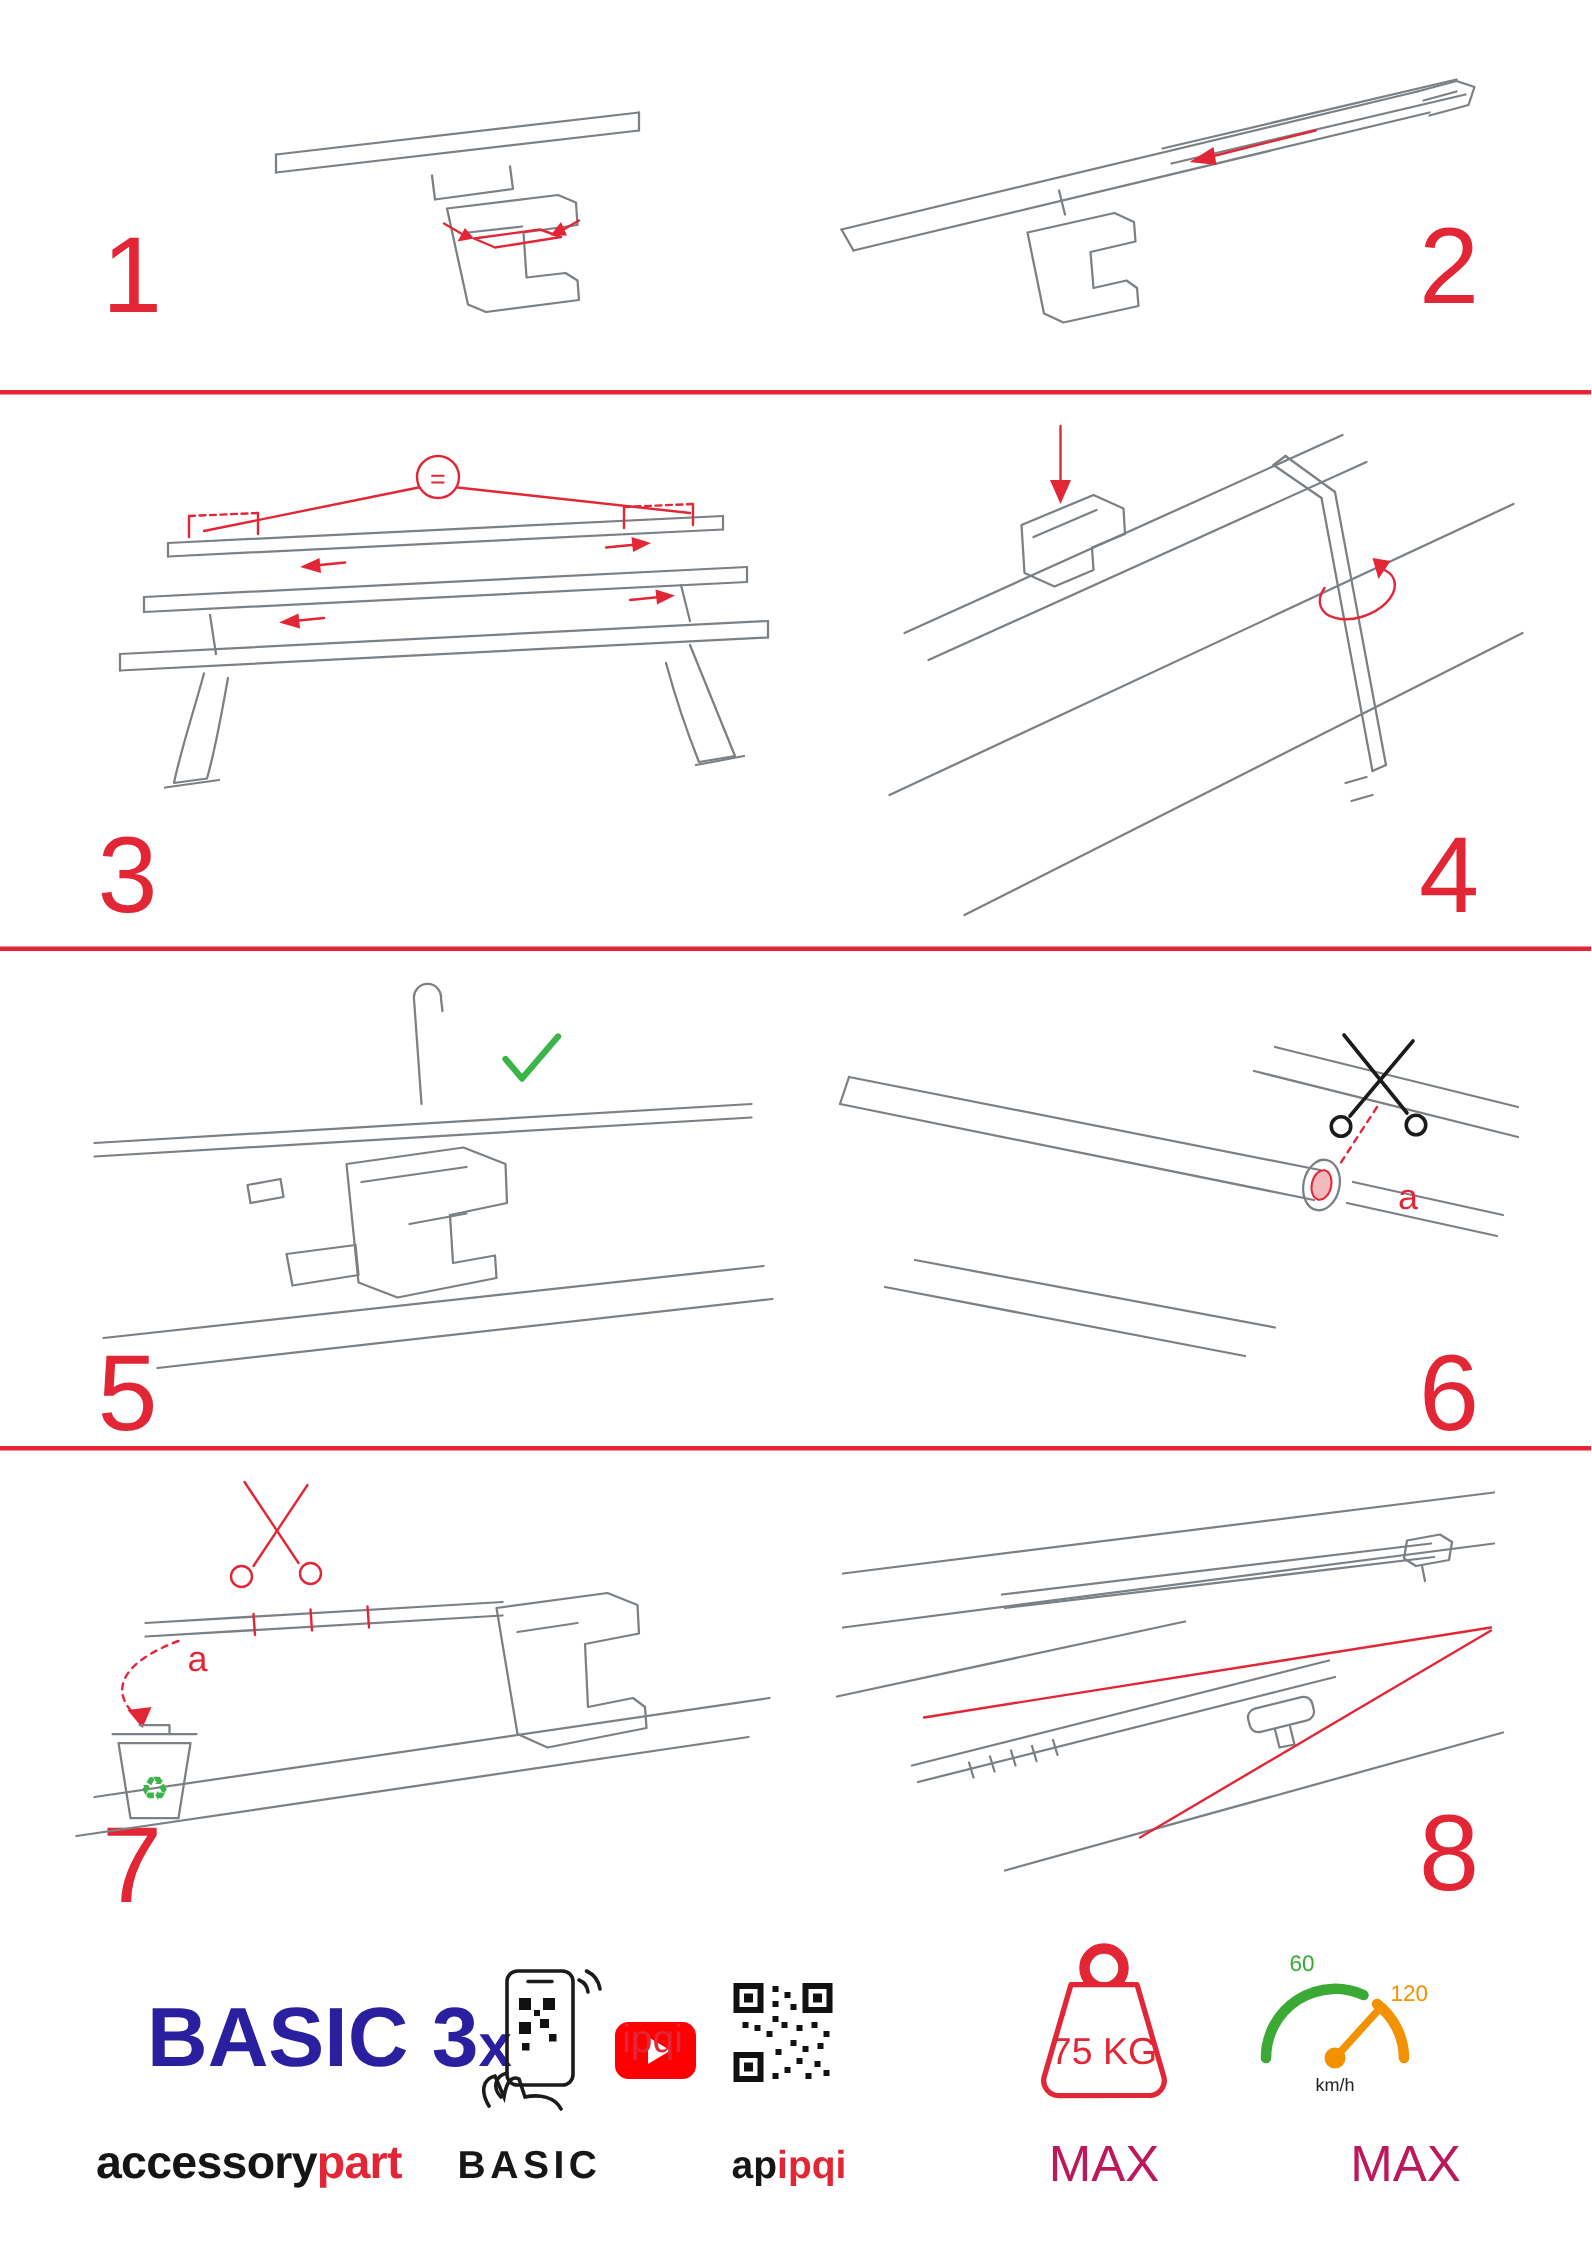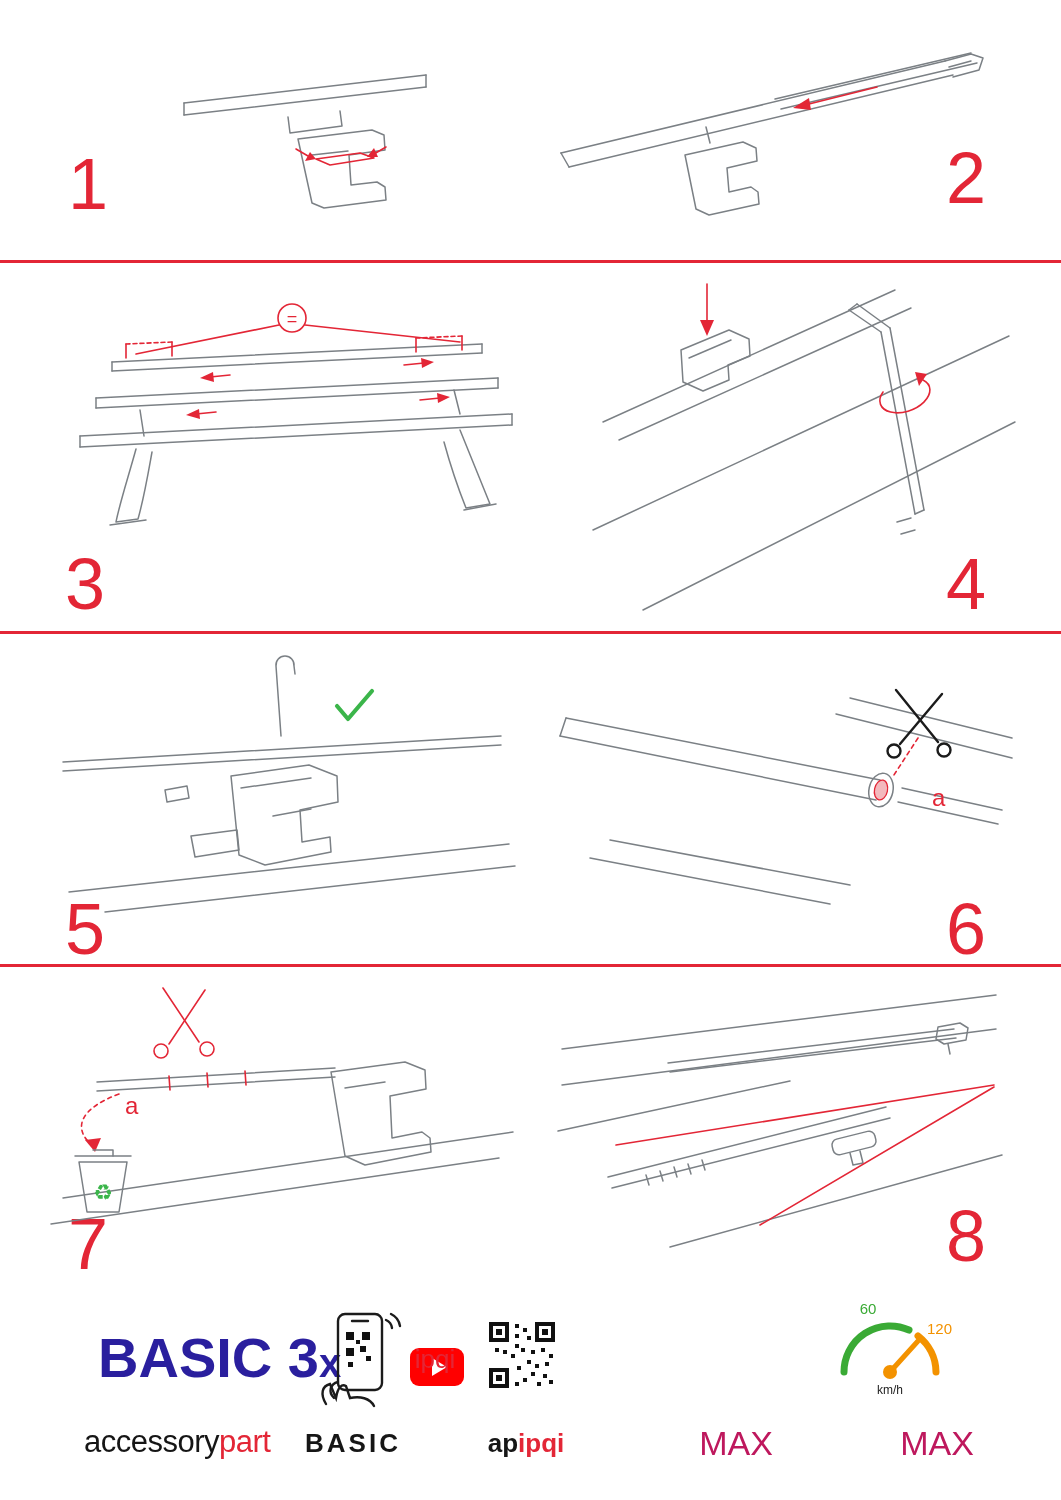--- a/index.html
+++ b/index.html
@@ -12,22 +12,22 @@
   svg{display:block;overflow:visible;}
   .ln{fill:none;stroke:#7b8085;stroke-width:1.5;stroke-linecap:round;stroke-linejoin:round;}
   .rln{fill:none;stroke:var(--red);stroke-width:1.6;stroke-linecap:round;stroke-linejoin:round;}
   .rfill{fill:var(--red);stroke:none;}
   .blk{fill:none;stroke:#1b1b1b;stroke-width:2.4;stroke-linecap:round;}
   .grn{fill:none;stroke:var(--green);stroke-width:4.2;stroke-linecap:round;stroke-linejoin:round;}
   .rtext{fill:var(--red);font-family:"Liberation Sans",sans-serif;}
   .brand-title{position:absolute;left:58px;top:1330px;color:var(--navy);font-weight:bold;
                font-size:56px;line-height:1;margin-left:40px;}
   .brand-title .x{font-size:40px;}
-  .brand-sub{position:absolute;left:64px;top:1424px;font-size:31px;font-weight:normal;
-             color:#151515;letter-spacing:-0.5px;margin-left:20px;}
+  .brand-sub{position:absolute;left:64px;top:1424px;font-size:31px;font-weight:bold;
+             color:#151515;letter-spacing:-0.5px;}
   .brand-sub .red{color:var(--red);}
   .logo-label{position:absolute;font-size:26px;color:#161616;text-align:center;}
   .yt{position:absolute;left:410px;top:1348px;width:54px;height:38px;background:#ff0000;
       border-radius:9px;display:flex;align-items:center;justify-content:center;}
   .yt .tri{width:0;height:0;border-left:15px solid #fff;border-top:9px solid transparent;
            border-bottom:9px solid transparent;margin-left:4px;}
   .max-label{position:absolute;font-size:34px;color:#be185d;text-align:center;}
 </style>
 </head>
 <body>
@@ -297,20 +297,27 @@
           <rect x="62" y="60" width="4" height="4"></rect>
         <rect x="28" y="62" width="4" height="4"></rect>
           <rect x="50" y="62" width="4" height="4"></rect>
       </g>
     </svg>
   </div>
   <div class="logo-label" style="left:478px;top:1428px;width:96px;font-weight:600;">
     <span>ap</span><span style="color:var(--red);">ipqi</span>
   </div>
 
+  <div class="panel" style="left:670px;top:1292px;">
+    <svg width="132" height="118" viewBox="0 0 132 118">
+      <circle cx="66" cy="20" r="13" fill="none" stroke="#e32636" stroke-width="7"></circle>
+      <path d="M44,31 h44 l18,62 a10,10 0 0 1 -10,12 H36 a10,10 0 0 1 -10,-12 z" fill="#fff" stroke="#e32636" stroke-width="3.5" stroke-linejoin="round"></path>
+      <text x="66" y="84" text-anchor="middle" font-size="25" class="rtext">75 KG</text>
+    </svg>
+  </div>
   <div class="max-label" style="left:668px;top:1424px;width:136px;">MAX</div>
 
   <div class="panel" style="left:828px;top:1292px;">
     <svg width="124" height="118" viewBox="0 0 124 118">
       <path d="M16,80 A46,46 0 0 1 81,38" fill="none" stroke="#3aaa35" stroke-width="7" stroke-linecap="round"></path>
       <path d="M90,44 A46,46 0 0 1 108,80" fill="none" stroke="#f39200" stroke-width="7" stroke-linecap="round"></path>
       <text x="40" y="22" text-anchor="middle" font-size="15" fill="#3aaa35">60</text>
       <text x="124" y="42" text-anchor="end" font-size="15" fill="#f39200">120</text>
       <path d="M62,80 L90,49" stroke="#f39200" stroke-width="5" stroke-linecap="round"></path>
       <circle cx="62" cy="80" r="7" fill="#f39200"></circle>

